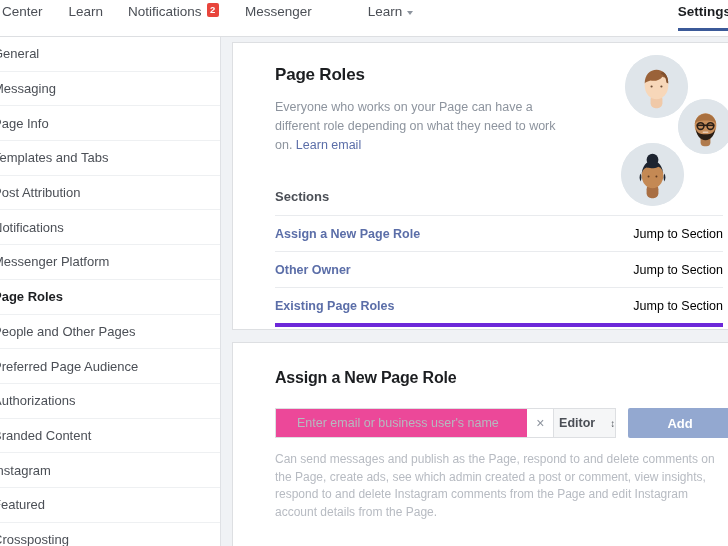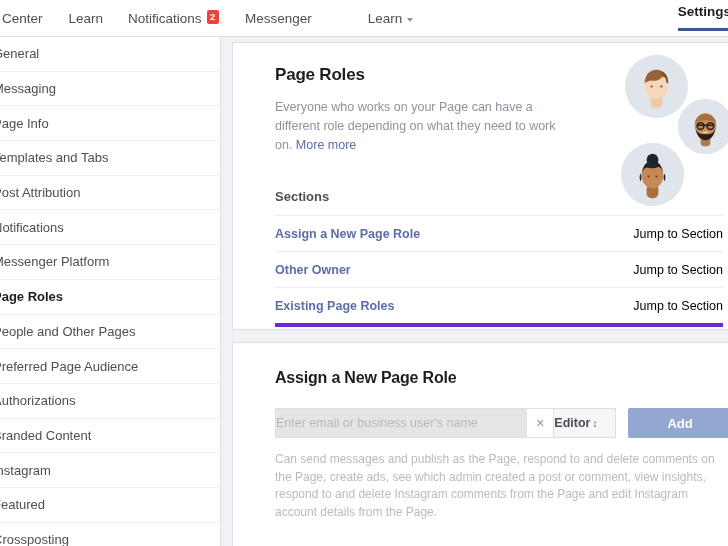--- a/index.html
+++ b/index.html
@@ -32,21 +32,21 @@
     height: 37px;
     background: #ffffff;
     border-bottom: 1px solid #dddfe2;
     box-sizing: border-box;
   }
   .topnav-inner {
     position: relative;
     height: 36px;
     display: flex;
     align-items: flex-start;
-    padding-top: 11px;
+    padding-top: 4px;
   }
   .nav-item {
     position: relative;
     font-size: 13.5px;
     color: #4b4f56;
     white-space: nowrap;
     padding: 0 0 10px 0;
     display: flex;
     align-items: center;
     gap: 5px;
@@ -217,24 +217,24 @@
 
   .form-row {
     display: flex;
     align-items: stretch;
     height: 30px;
   }
   .input-wrap {
     width: 253px;
     border: 1px solid #dddfe2;
     border-right: none;
-    background: #e5e5e5;
-    display: flex;
-    box-sizing: border-box;
-    padding-left: 0;
+    background: #ec4899;
+    display: flex;
+    box-sizing: border-box;
+    padding-left: 21px;
   }
   .input-wrap input {
     border: none;
     outline: none;
     flex: 1;
     font-family: "Liberation Sans", sans-serif;
     font-size: 12.5px;
     color: #1c1e21;
     background: transparent;
     padding: 0;
@@ -255,22 +255,22 @@
     border-bottom: 1px solid #dddfe2;
     box-sizing: border-box;
   }
   .role-select {
     width: 63px;
     background: #f5f6f7;
     border: 1px solid #dddfe2;
     box-sizing: border-box;
     display: flex;
     align-items: center;
-    justify-content: flex-start;
-    gap: 2px;
+    justify-content: flex-end;
+    gap: 15px;
     font-size: 12.5px;
     font-weight: bold;
     color: #4b4f56;
     cursor: pointer;
     white-space: nowrap;
   }
   .updown {
     font-size: 10px;
     color: #4b4f56;
     position: relative;
@@ -401,21 +401,21 @@
       <span class="lbl">Crossposting</span>
     </div>
   </div>
 
   <div class="main">
 
     <div class="card card-top">
 
       <h1 class="page-title">Page Roles</h1>
 
-      <p class="page-desc"><span>Everyone who works on your Page can have a different role depending on what they need to work on. </span><a href="#">More more</a></p>
+      <p class="page-desc"><span>Everyone who works on your Page can have a different role depending on what they need to work on. </span><a href="#">Learn email</a></p>
 
       <div class="sections-head">Sections</div>
 
       <div class="sec-list">
         <div class="sec-row">
           <span class="sec-name">Assign a New Page Role</span>
           <span class="sec-jump">Jump to Section</span>
         </div>
         <div class="sec-row">
           <span class="sec-name">Other Owner</span>

